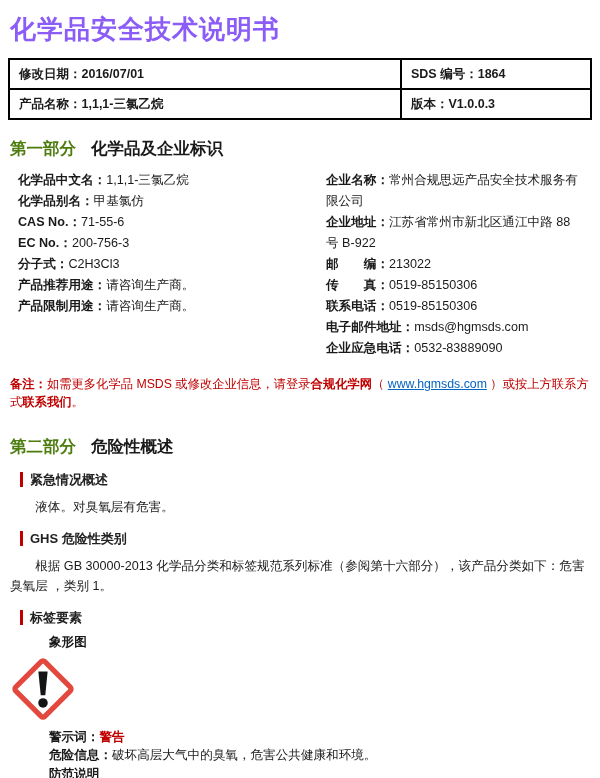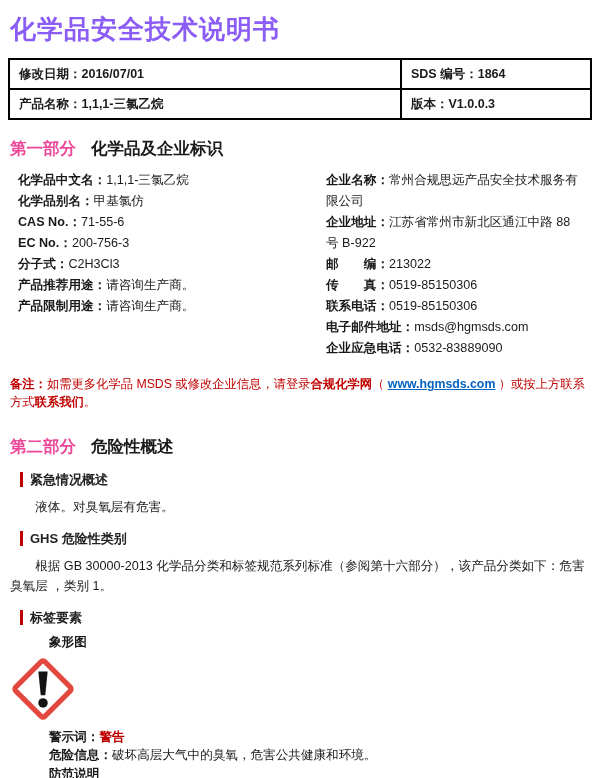--- a/index.html
+++ b/index.html
@@ -24,31 +24,31 @@
     font-size:12.5px; font-weight:bold;padding-left:30px;
   }
   table.info-table td {
     border:2px solid #000; height:30px;
     padding:0 9px; vertical-align:middle;
   }
   td.cell-left { width:392px; }
 
   h2.sec-head { margin:18px 0 0 10px; font-size:16.5px; font-weight:bold; }
   h2.sec-head.second { margin-top:25px; }
-  .sec-num { color:#ec4899; margin-right:15px; }
+  .sec-num { color:#4d7c0f; margin-right:15px; }
   .sec-title { color:#1a1a1a; }
 
   .cols { display:flex; margin:10px 0 0 10px; font-size:12.6px; line-height:21px; }
   .col-left { width:308px; padding-right:8px;margin-left:8px; }
   .col-right { flex:1; padding-right:16px; }
   .field .lbl { font-weight:bold; }
 
   .note-line { margin:16px 10px 0 10px; font-size:12.3px; line-height:18px; color:#c00000; }
   .note-line .b { font-weight:bold; }
-  .note-line a.note-link { color:#0563c1; text-decoration:underline; font-weight:bold; cursor:pointer; }
+  .note-line a.note-link { color:#0563c1; text-decoration:underline; font-weight:normal; cursor:pointer; }
 
   .subhead {
     margin:14px 0 0 20px;
     border-left:3px solid #c00000; padding-left:7px;
     font-size:13px; font-weight:bold; line-height:15px; color:#222;
   }
   .para { margin:10px 10px 0 10px; font-size:12.6px; line-height:20px; text-indent:2em; }
 
   .label-block { margin:8px 0 0 28px; font-size:12.6px; }
   .label-block .row { line-height:18.5px; }

